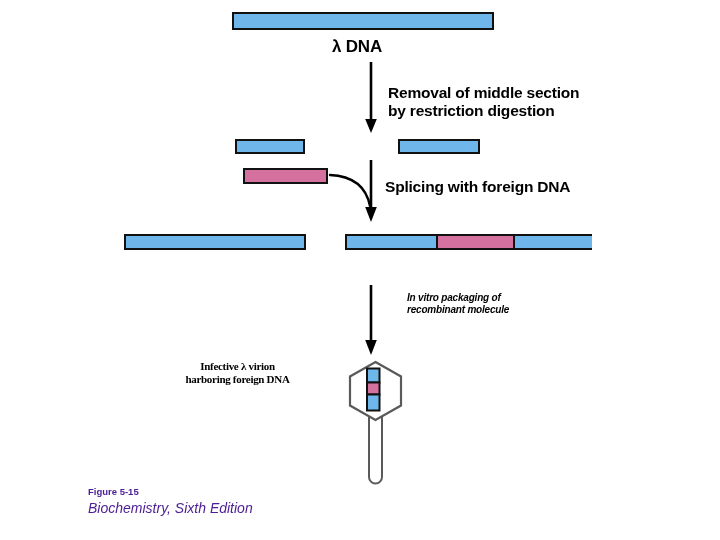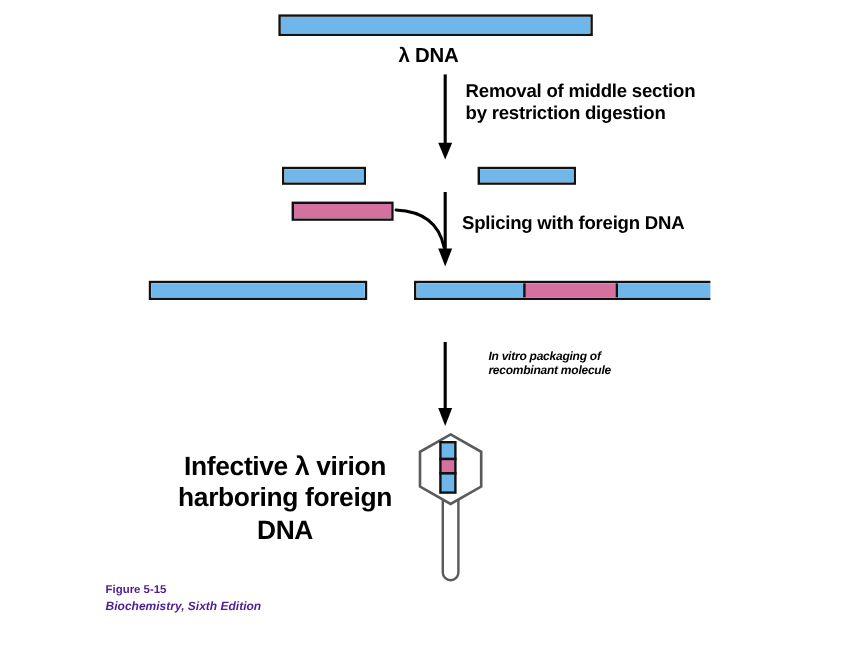--- a/index.html
+++ b/index.html
@@ -73,42 +73,42 @@
     left: 88px;
     top: 486px;
     color: #4c1d95;
   }
   #caption .c1 {
     font-size: 9.5px;
     font-weight: bold;
     line-height: 1.35;
   }
   #caption .c2 {
-    font-size: 10px;
-    font-weight: bold;
+    font-size: 14px;
+    font-weight: normal;
     font-style: italic;
     line-height: 1.35;
   }
   #caption .c3 {
     font-size: 8.5px;
     line-height: 1.45;
   }
 </style>
 </head>
 <body>
 
 <div id="page">
 
   <div class="bar" style="left:232px; top:12px; width:262px; height:18px;">
     <div class="seg blue" style="width:100%;"></div>
   </div>
 
   <div class="lbl-lambda" style="left:332px; top:37px; font-size:17px;">λ DNA</div>
 
-  <div class="step-label" style="left:388px; top:68px; font-size:15.5px;">Removal of middle section
+  <div class="step-label" style="left:388px; top:84px; font-size:15.5px;">Removal of middle section
 by restriction digestion</div>
 
   <div class="bar" style="left:235px; top:139px; width:70px; height:15px;">
     <div class="seg blue" style="width:100%;"></div>
   </div>
 
   <div class="bar" style="left:398px; top:139px; width:82px; height:15px;">
     <div class="seg blue" style="width:100%;"></div>
   </div>
 
@@ -125,21 +125,21 @@
 
   <div class="bar" style="left:345px; top:234px; width:262px; height:16px;">
     <div class="seg blue" style="width:34.5%;"></div>
     <div class="seg pink divl" style="width:30%;"></div>
     <div class="seg blue divl" style="width:35.5%;"></div>
   </div>
 
   <div class="step-label" style="left:407px; top:292px; font-size:10px;font-style:italic;">In vitro packaging of
 recombinant molecule</div>
 
-  <div class="lbl-left" style="left:130px; top:376px; width:215px; font-size:22px;">Infective λ virion
+  <div class="lbl-left" style="left:130px; top:360px; width:215px; font-size:11px;font-family:Liberation Serif, serif;">Infective λ virion
 harboring foreign DNA</div>
 
   <svg class="overlay" viewBox="0 0 720 540">
 
     <g>
       <line x1="371" y1="62" x2="371" y2="124" stroke="#000000" stroke-width="2.6"></line>
       <polygon points="371,133 365.2,119 376.8,119" fill="#000000"></polygon>
     </g>
 
     <g>

